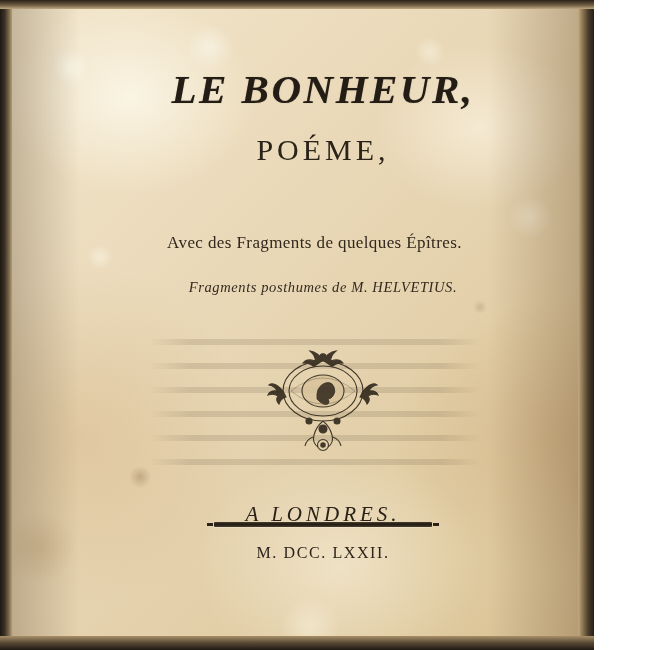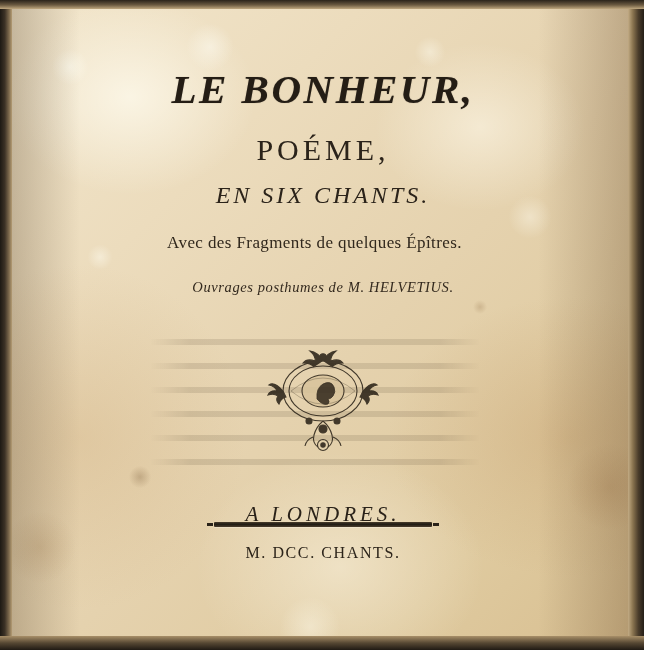--- a/index.html
+++ b/index.html
@@ -2,21 +2,21 @@
 <html><head>
 <meta charset="utf-8">
 <style>
   html, body {
     margin: 0;
     padding: 0;
     background: #ffffff;
   }
   #page {
     position: relative;
-    width: 644px;
+    width: 594px;
     height: 650px;
     overflow: hidden;
     background: #e8d9bd;
     font-family: "Liberation Serif", serif;
   }
 
   
   .edge-left {
     position: absolute;
     left: 0; top: 0;
@@ -228,25 +228,24 @@
   <div class="paper"></div>
   <div class="stains"></div>
   <div class="showthrough"></div>
 
   <div class="content">
 
     <div class="title-main">LE BONHEUR,</div>
 
     <div class="title-sub1">POÉME,</div>
 
-    <div class="title-sub2">EN SIX CHANTS.</div>
 
     <div class="line-frag">Avec des Fragments de quelques Épîtres.</div>
 
-    <div class="line-author">Ouvrages posthumes de M. HELVETIUS.</div>
+    <div class="line-author">Fragments posthumes de M. HELVETIUS.</div>
 
     <div class="ornament">
       <svg viewBox="0 0 120 132" width="120" height="132" aria-hidden="true">
         <g stroke="#2c2419" fill="none" stroke-width="1.1">
 
           <ellipse cx="60" cy="58" rx="40" ry="30"></ellipse>
           <ellipse cx="60" cy="58" rx="34" ry="25"></ellipse>
 
           <ellipse cx="60" cy="58" rx="21" ry="16" fill="#d9c49c"></ellipse>
 
@@ -272,21 +271,21 @@
           <circle cx="46" cy="88" r="3" fill="#2c2419"></circle>
           <circle cx="74" cy="88" r="3" fill="#2c2419"></circle>
         </g>
       </svg>
     </div>
 
     <div class="place">A LONDRES.</div>
 
     <div class="rule"></div>
 
-    <div class="date">M. DCC. CHANTS.</div>
+    <div class="date">M. DCC. LXXII.</div>
   </div>
 
   <div class="gutter-shade"></div>
   <div class="right-shade"></div>
 
   <div class="edge-left"></div>
   <div class="edge-right"></div>
   <div class="edge-top"></div>
   <div class="edge-bottom"></div>
 </div>

